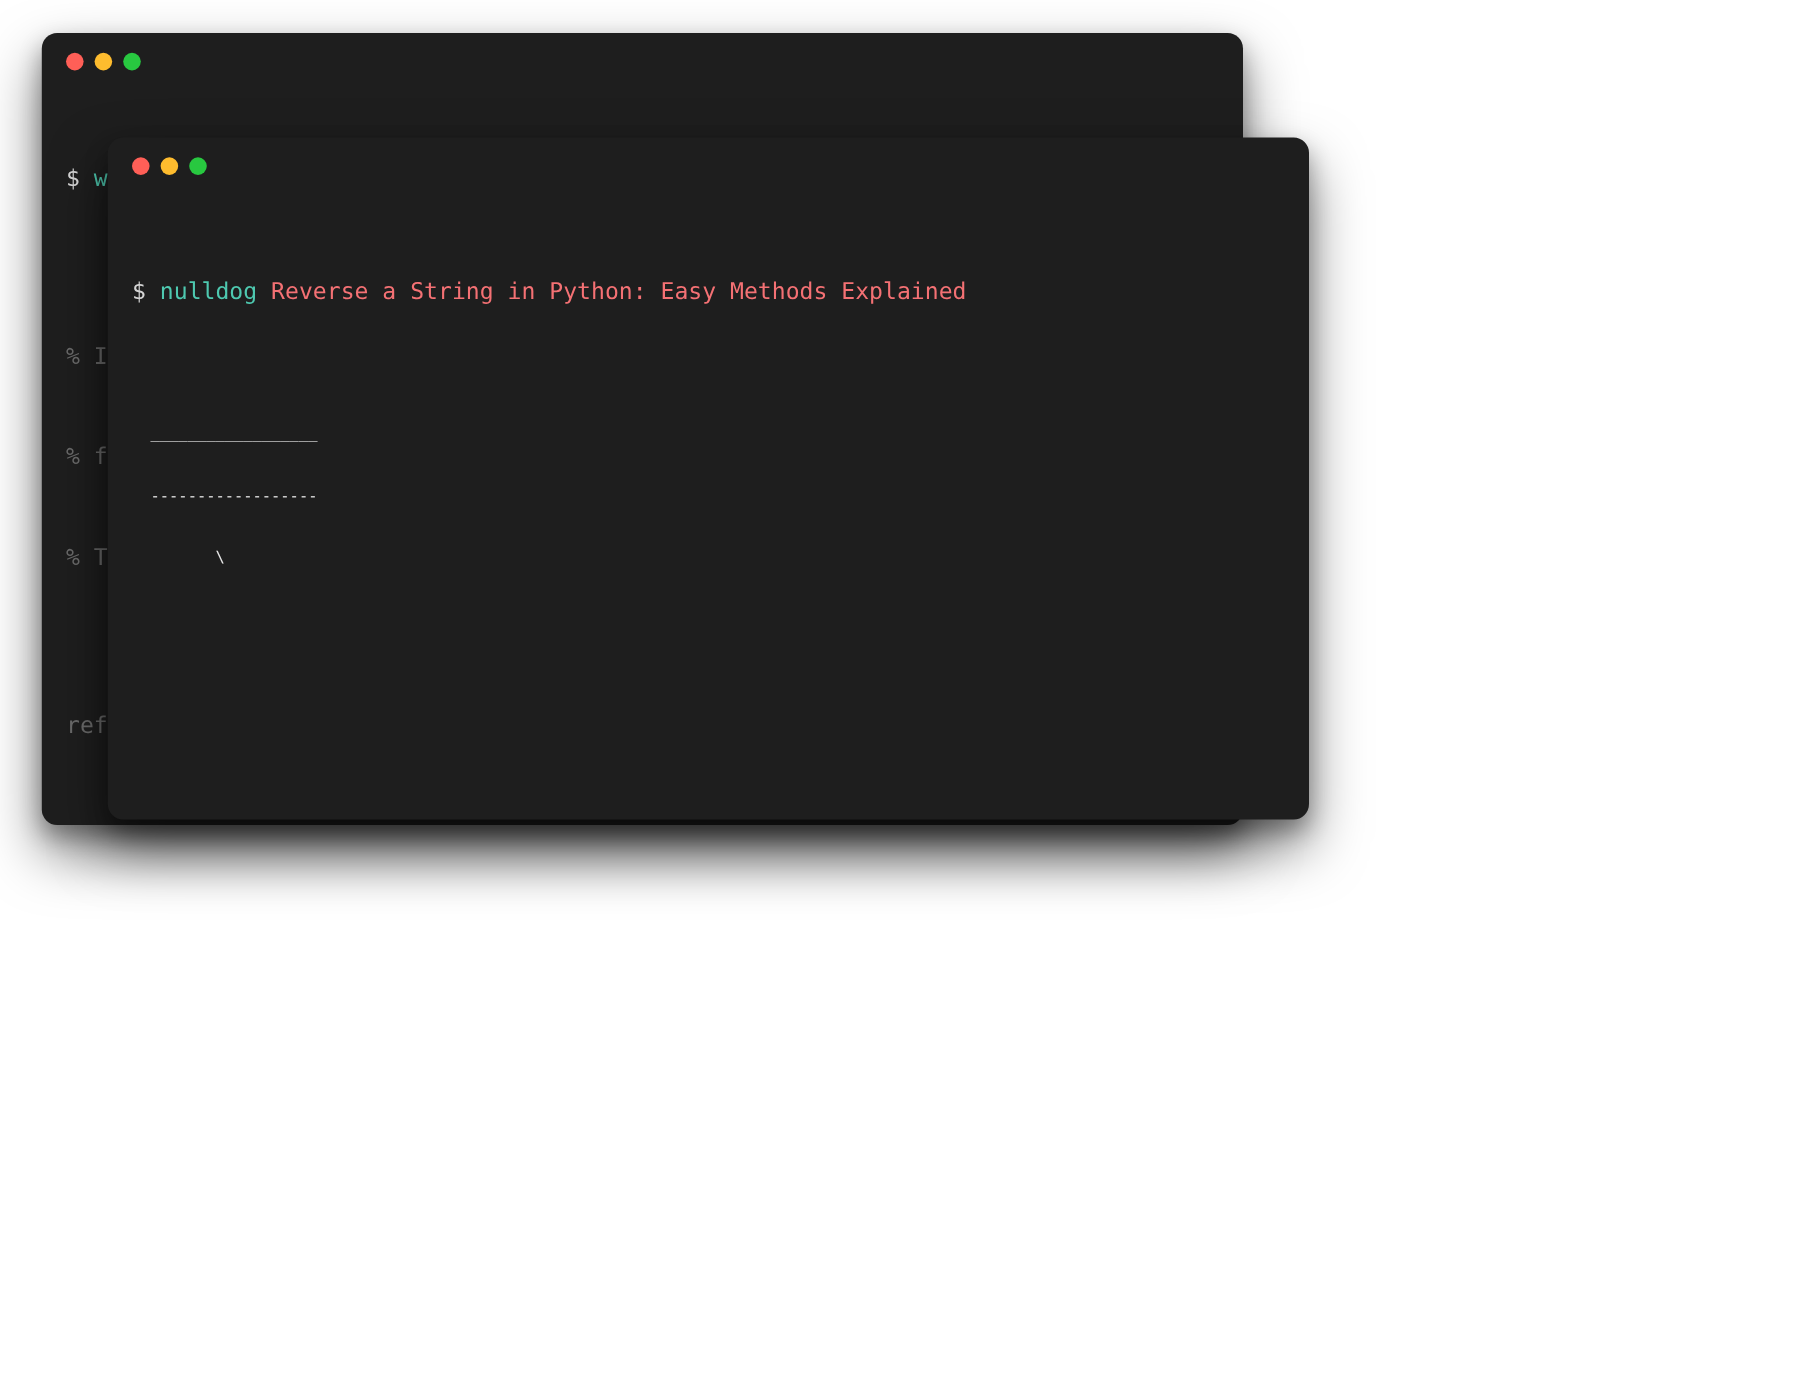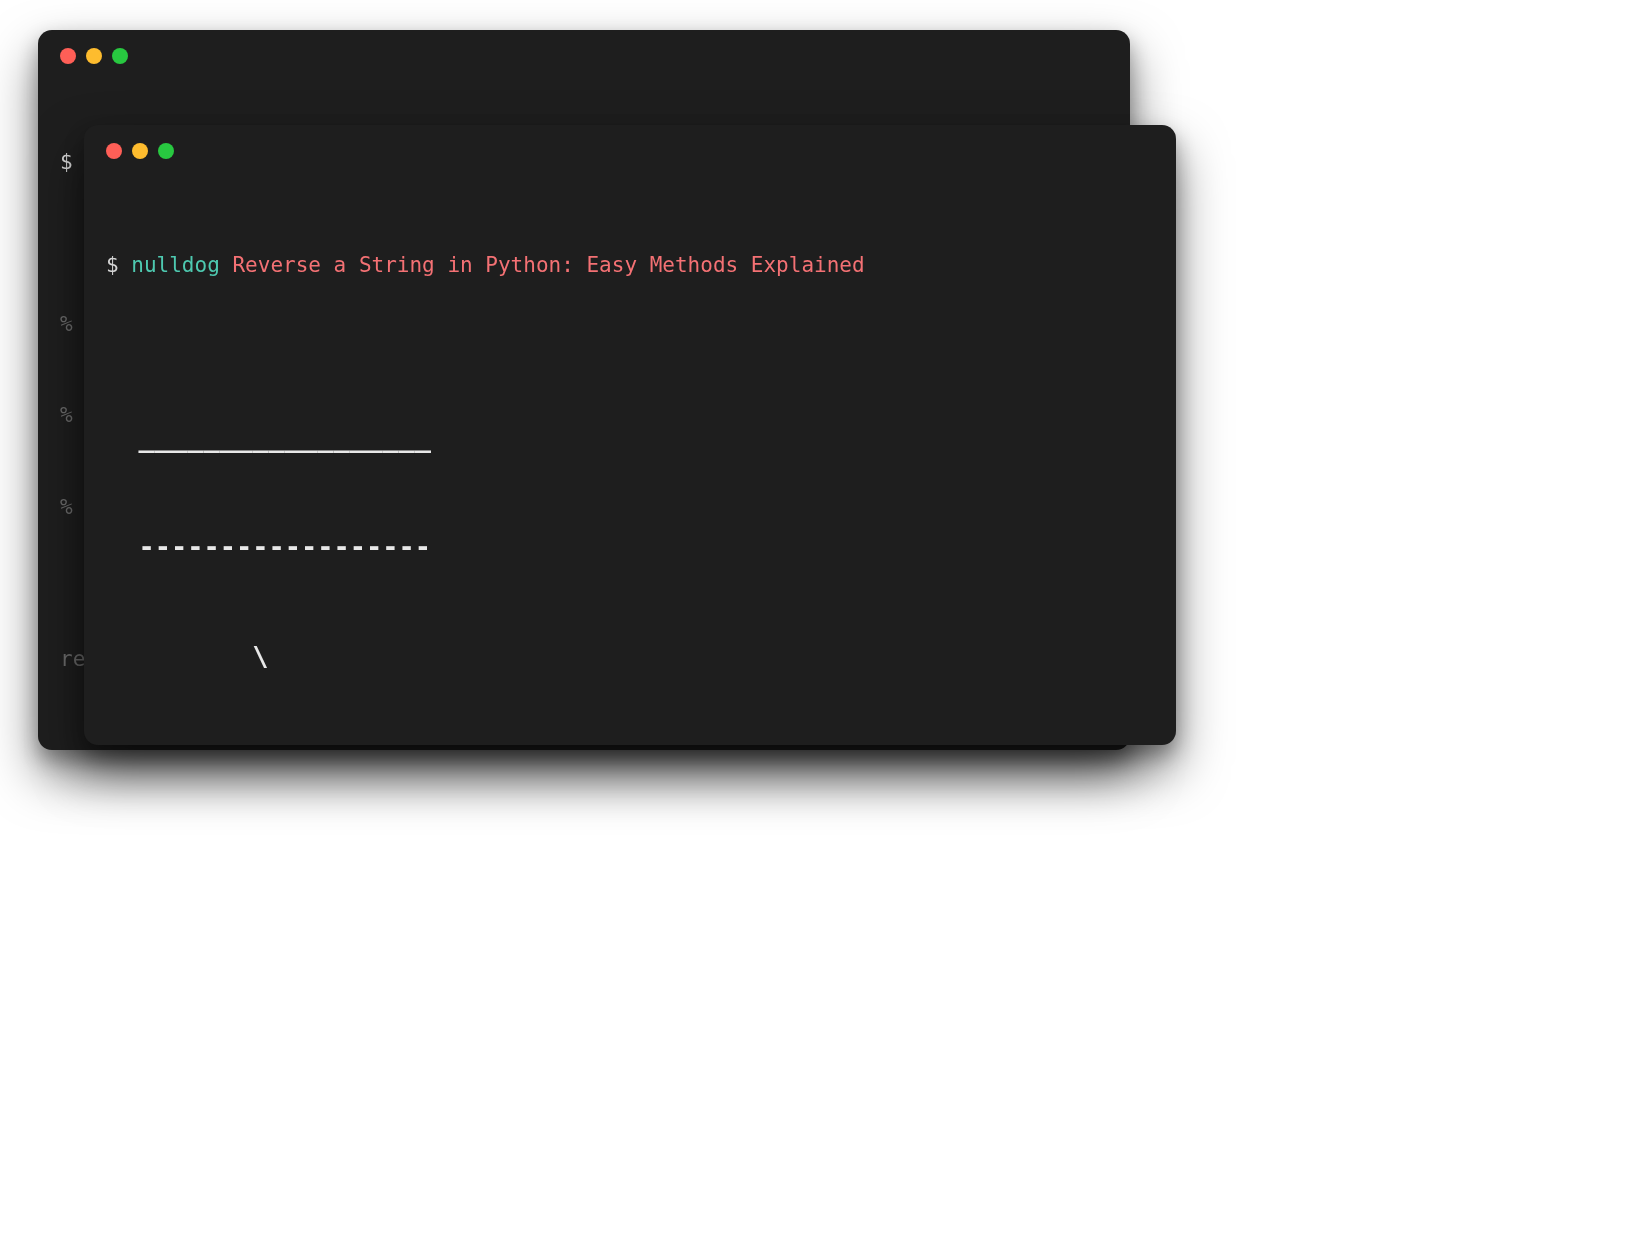--- a/index.html
+++ b/index.html
@@ -23,21 +23,21 @@
       overflow: hidden;
     }
     .terminal-back {
       left: 38px;
       top: 30px;
       width: 1092px;
       height: 720px;
       padding: 18px 22px;
     }
     .terminal-front {
-      left: 84px;
+      left: 98px;
       top: 125px;
       width: 1092px;
       height: 620px;
       padding: 18px 22px;
     }
     .traffic-lights {
       display: flex;
       gap: 10px;
       margin-bottom: 22px;
     }
@@ -69,24 +69,23 @@
       color: #f47174;
     }
     .white-text {
       color: #e8e8e8;
     }
     .front-prompt {
       margin-top: 8px;
       margin-bottom: 6px;
     }
     .ascii-block {
-      font-size: 27px;
+      font-size: 14px;
       line-height: 1.35;
       margin-bottom: 38px;
-      font-weight: bold;
     }
   </style>
 </head>
 <body>
 
 <div class="terminal terminal-back">
   <div class="traffic-lights">
     <div class="traffic-light light-red"></div>
     <div class="traffic-light light-yellow"></div>
     <div class="traffic-light light-green"></div>

